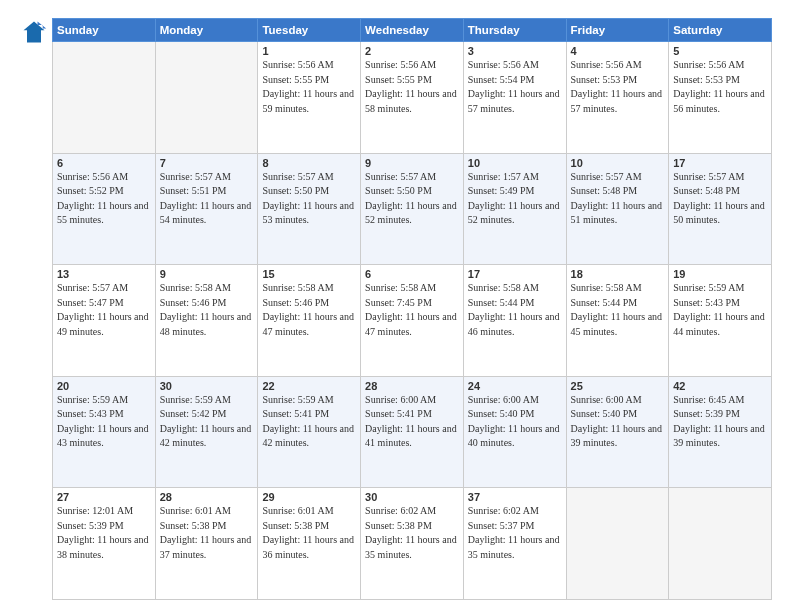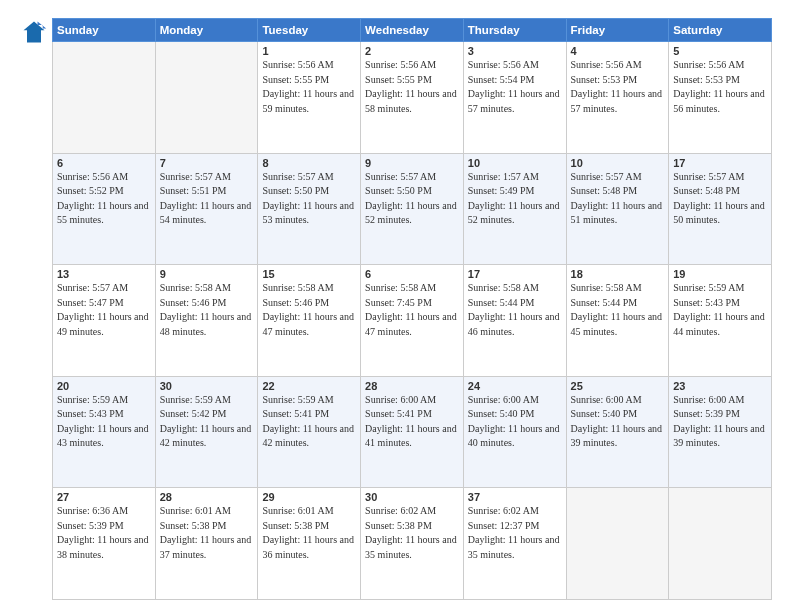--- a/index.html
+++ b/index.html
@@ -284,30 +284,30 @@
 Sunset: 5:40 PM
 Daylight: 11 hours and 40 minutes.</div>
           </td>
           <td>
             <span class="day-num">25</span>
             <div class="day-info">Sunrise: 6:00 AM
 Sunset: 5:40 PM
 Daylight: 11 hours and 39 minutes.</div>
           </td>
           <td>
-            <span class="day-num">23</span>
-            <div class="day-info">Sunrise: 6:00 AM
+            <span class="day-num">42</span>
+            <div class="day-info">Sunrise: 6:45 AM
 Sunset: 5:39 PM
 Daylight: 11 hours and 39 minutes.</div>
           </td>
         </tr>
         <tr>
           <td>
             <span class="day-num">27</span>
-            <div class="day-info">Sunrise: 6:36 AM
+            <div class="day-info">Sunrise: 12:01 AM
 Sunset: 5:39 PM
 Daylight: 11 hours and 38 minutes.</div>
           </td>
           <td>
             <span class="day-num">28</span>
             <div class="day-info">Sunrise: 6:01 AM
 Sunset: 5:38 PM
 Daylight: 11 hours and 37 minutes.</div>
           </td>
           <td>
@@ -318,21 +318,21 @@
           </td>
           <td>
             <span class="day-num">30</span>
             <div class="day-info">Sunrise: 6:02 AM
 Sunset: 5:38 PM
 Daylight: 11 hours and 35 minutes.</div>
           </td>
           <td>
             <span class="day-num">37</span>
             <div class="day-info">Sunrise: 6:02 AM
-Sunset: 12:37 PM
+Sunset: 5:37 PM
 Daylight: 11 hours and 35 minutes.</div>
           </td>
           <td class="empty"></td>
           <td class="empty"></td>
         </tr>
       </tbody>
   </table>
 </div>
 
 </body></html>

